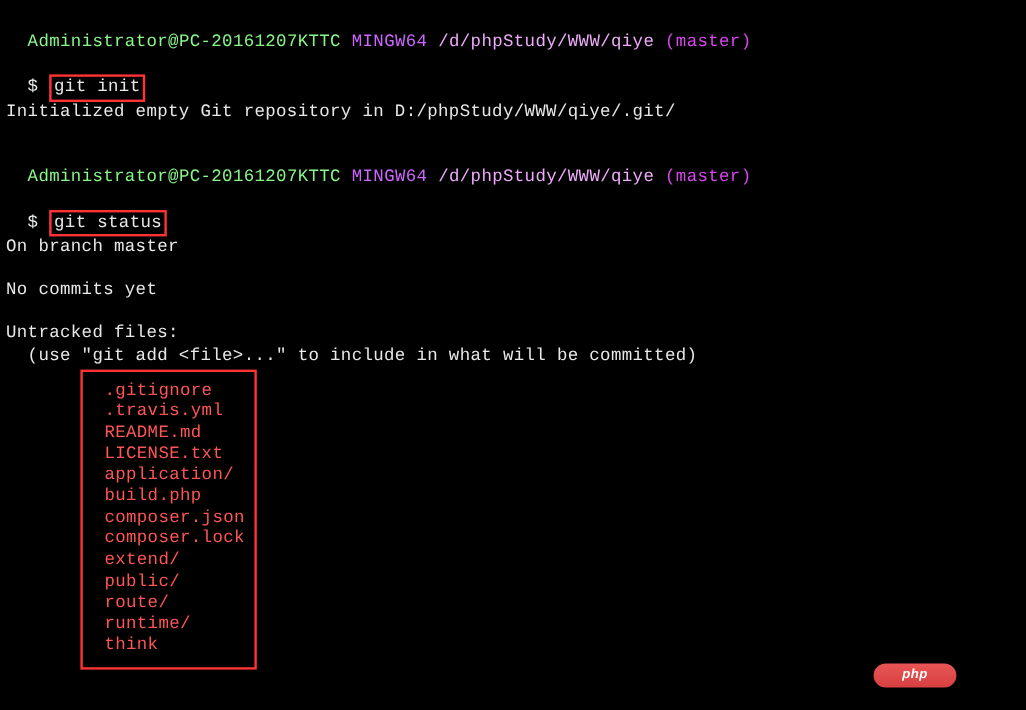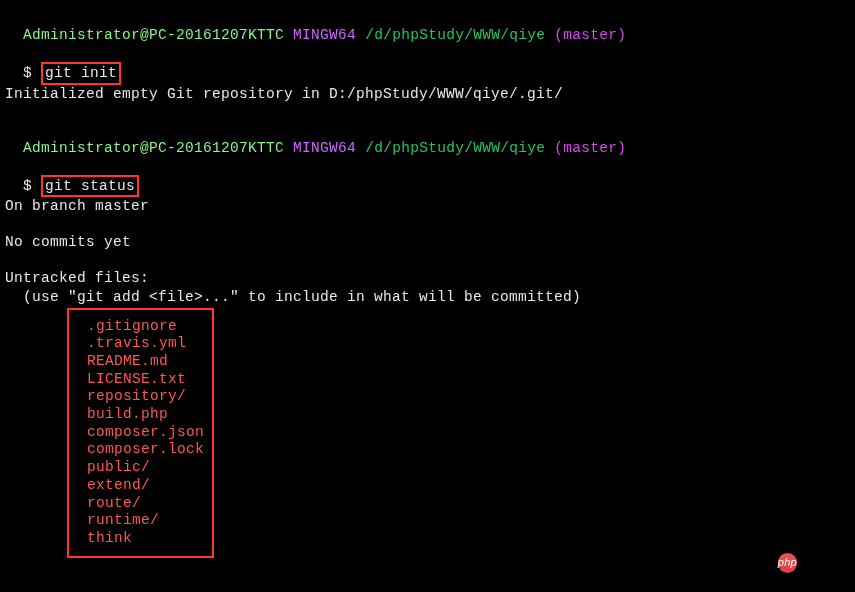--- a/index.html
+++ b/index.html
@@ -27,21 +27,21 @@
       height: 18px;
     }
     .green {
       color: #88f788;
       margin-top: 48px;
     }
     .magenta {
       color: #cc66ff;
     }
     .yellow {
-      color: #22c55e;
+      color: #f0abfc;
       margin-top: 32px;
     }
     .cyan {
       color: #d946ef;
     }
     .white {
       color: #e8e8e8;
     }
     .red-box {
       border: 2px solid #ff3333;
@@ -60,24 +60,24 @@
       color: #ff5555;
       line-height: 1.22;
     }
     .php-badge {
       position: absolute;
       right: 58px;
       bottom: 19px;
       background: linear-gradient(to bottom, #e85555 0%, #d84040 100%);
       color: #ffffff;
       border-radius: 9999px;
-      padding: 3px 0;
+      padding: 3px 24px;
       font-family: Arial, sans-serif;
       font-size: 11px;
-      font-weight: normal;
+      font-weight: bold;
       font-style: italic;
       box-shadow: 0 2px 4px rgba(0,0,0,0.5);
     }
   </style>
 </head>
 <body>
 
 
 
 
@@ -107,26 +107,26 @@
 <div class="empty-line"></div>
 
 <div class="line white">Untracked files:</div>
 <div class="line white">  (use "git add &lt;file&gt;..." to include in what will be committed)</div>
 
 <div class="file-list">
   <div class="file-item">.gitignore</div>
   <div class="file-item">.travis.yml</div>
   <div class="file-item">README.md</div>
   <div class="file-item">LICENSE.txt</div>
-  <div class="file-item">repository/</div>
+  <div class="file-item">application/</div>
   <div class="file-item">build.php</div>
   <div class="file-item">composer.json</div>
   <div class="file-item">composer.lock</div>
+  <div class="file-item">extend/</div>
   <div class="file-item">public/</div>
-  <div class="file-item">extend/</div>
   <div class="file-item">route/</div>
   <div class="file-item">runtime/</div>
   <div class="file-item">think</div>
 </div>
 
 <div class="empty-line"></div>
 
 
 
 

